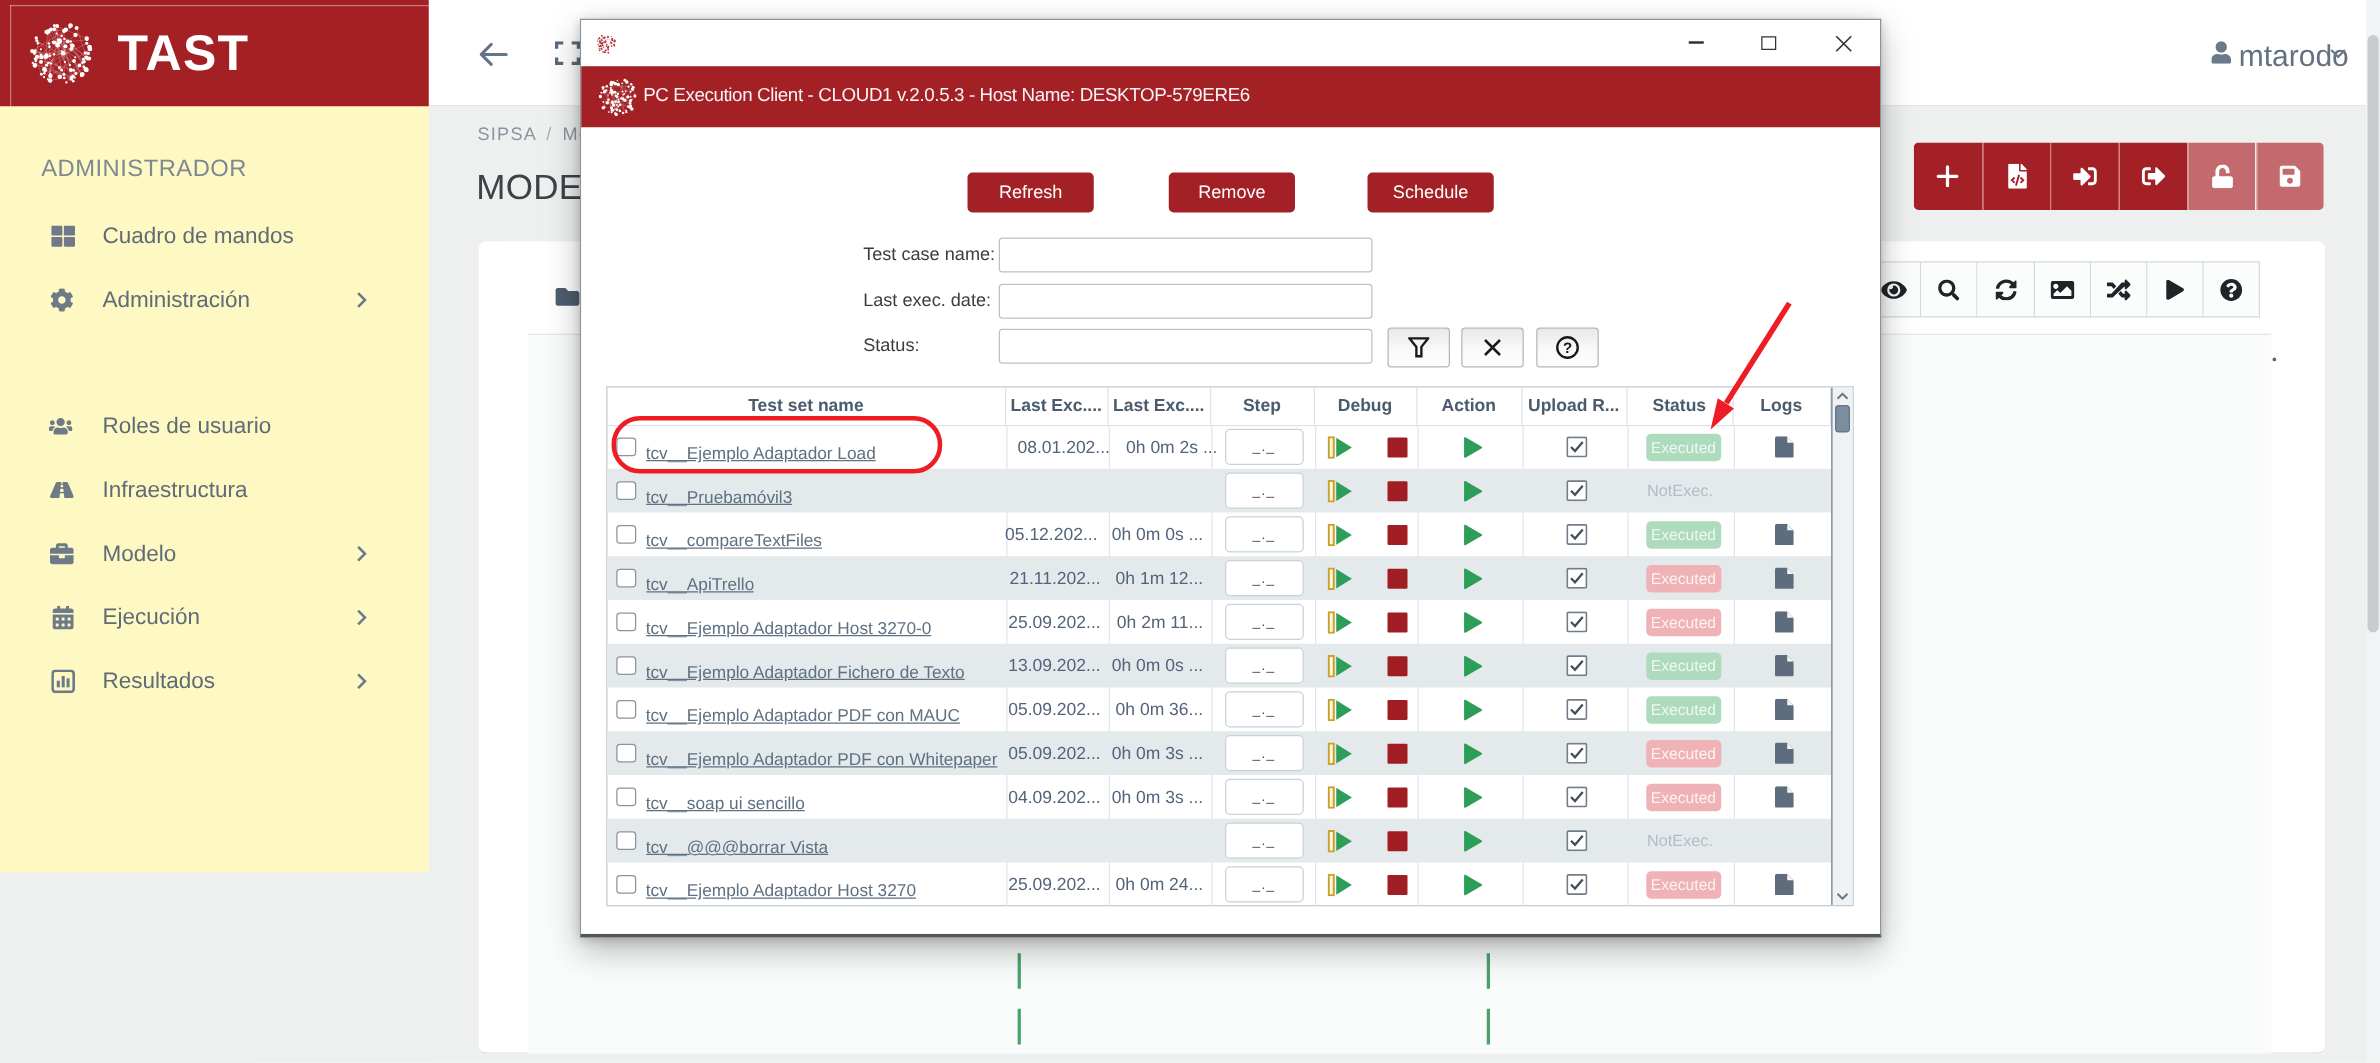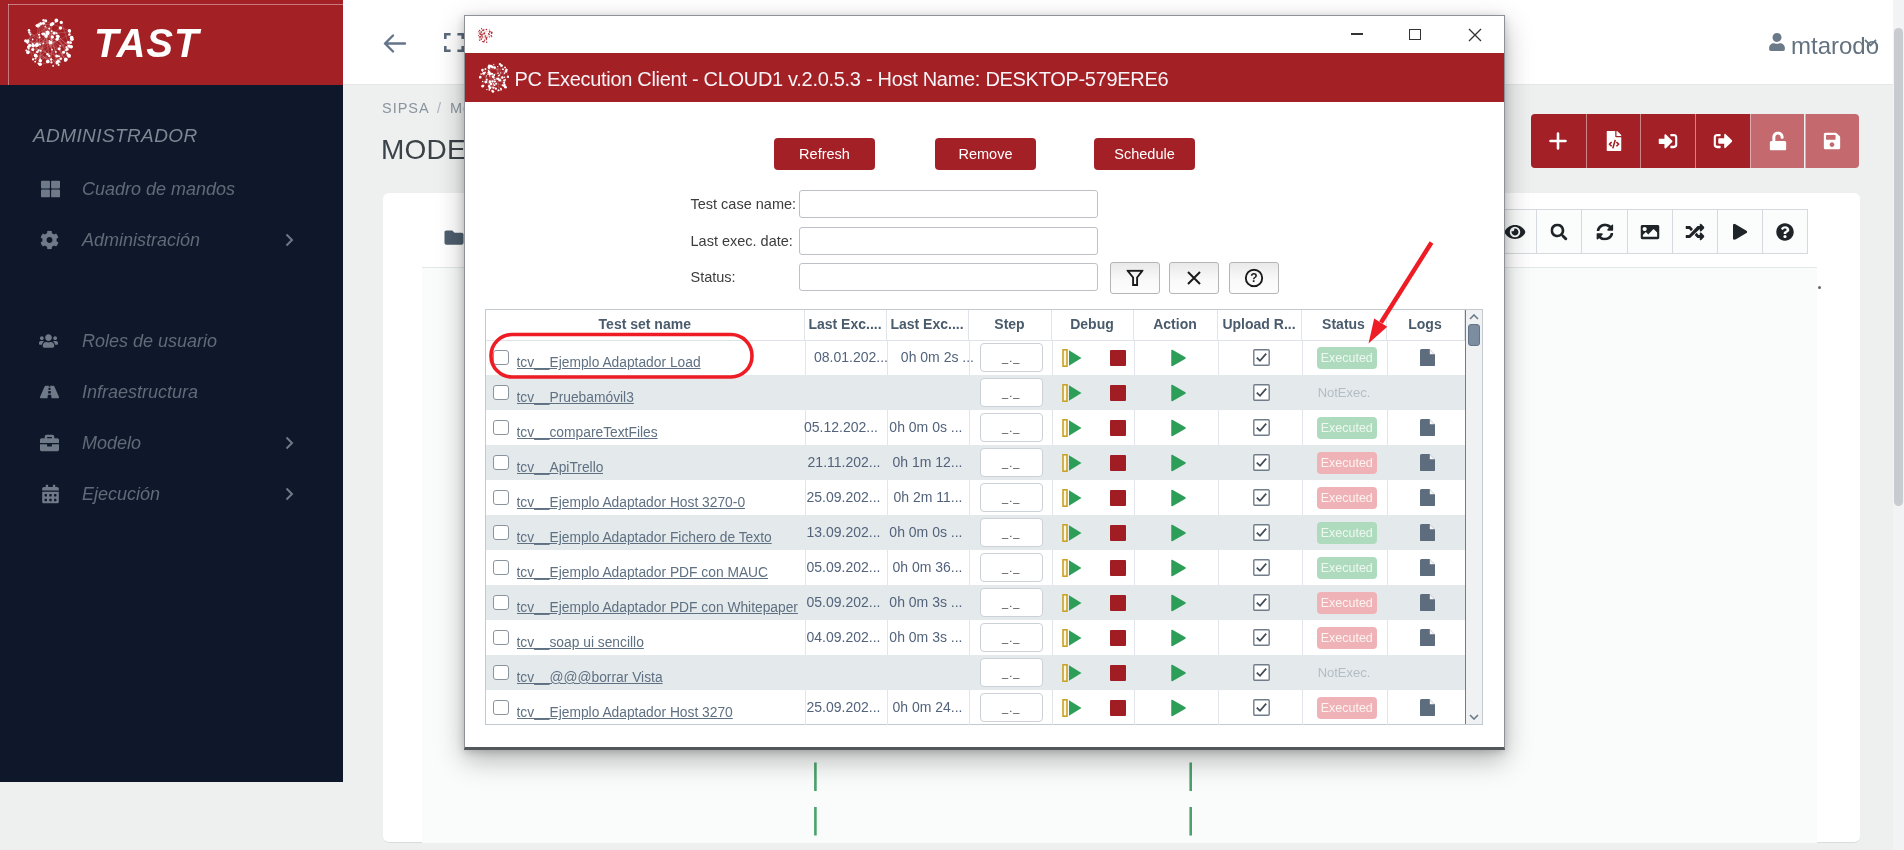--- a/index.html
+++ b/index.html
@@ -1,20 +1,20 @@
 <!DOCTYPE html>
 <html lang="es"><head>
 <meta charset="UTF-8">
 <title>TAST</title>
 <style>
 * { margin:0; padding:0; box-sizing:border-box; }
 html,body { width:1904px; height:850px; overflow:hidden; font-family:"Liberation Sans",sans-serif; background:#eef0f0; }
 #page { position:relative; width:1904px; height:850px; }
 
-#sidebar { position:absolute; left:0; top:0; width:343px; height:782px; background:#0f172a; z-index:1;font-style:italic; }
+#sidebar { position:absolute; left:0; top:0; width:343px; height:698px; background:#fef9c3; z-index:1; }
 #brand { position:absolute; left:0; top:0; width:343px; height:85px; background:#a32025; }
 #brand .inset-t { position:absolute; left:8px; top:4px; width:335px; height:1px; background:rgba(255,255,255,.4); }
 #brand .inset-l { position:absolute; left:8px; top:4px; width:1px; height:81px; background:rgba(255,255,255,.4); }
 #brand .tast { position:absolute; left:94px; top:21px; font-size:40px; font-weight:bold; color:#fff; letter-spacing:1px; }
 .admin-label { position:absolute; left:33px; top:125px; font-size:19px; color:#7e8893; letter-spacing:.4px; }
 .mitem { position:absolute; left:0; width:343px; height:50px; }
 .mitem .micon { position:absolute; left:40px; top:50%; transform:translateY(-50%); width:19px; height:19px; }
 .mitem .mtext { position:absolute; left:82px; top:50%; transform:translateY(-50%); font-size:18px; color:#5f6b77; }
 .mitem .chev { position:absolute; left:285px; top:50%; transform:translateY(-50%); }
 
@@ -37,21 +37,21 @@
 #itools .ib:first-child { border-left:1px solid #d4dade; }
 #itools .ib svg { position:absolute; left:50%; top:50%; transform:translate(-50%,-50%); }
 
 #pgsb { position:absolute; right:0; top:0; width:11.5px; height:850px; background:#f1f3f4; z-index:60; }
 #pgsb .th { position:absolute; left:1.5px; top:28px; width:8.5px; height:478px; background:#c8ccd0; border-radius:5px; }
 
 #modal { position:absolute; left:463.5px; top:15px; width:1041px; height:735px; background:#fff; z-index:20;
   border:1px solid #8e9297; border-bottom:3px solid #53575c; box-shadow:0 10px 26px rgba(0,0,0,.28), 0 2px 8px rgba(0,0,0,.18); }
 #mtitle { position:absolute; left:0; top:0; width:100%; height:37px; background:#fff; }
 #mred { position:absolute; left:0; top:37px; width:100%; height:49px; background:#a32025; }
-#mred .ttl { position:absolute; left:50px; top:14.5px; font-size:20px; letter-spacing:-0.3px; color:#f7f3f7; }
+#mred .ttl { position:absolute; left:50px; top:14.5px; font-size:15px; letter-spacing:-0.3px; color:#f7f3f7; }
 #mbody { position:absolute; left:0; top:86px; width:100%; height:645px; background:#fff; }
 .mbtn { position:absolute; top:36px; width:101px; height:32px; background:#a32026; border-radius:4px; color:#fff; font-size:14.5px; text-align:center; line-height:32px; }
 .flabel { position:absolute; left:226px; font-size:14.5px; color:#3c3c3c; }
 .finput { position:absolute; left:334px; width:299px; height:28px; background:#fff; border:1px solid #bdc1c6; border-radius:3px; }
 .wbtn { position:absolute; width:50px; height:32.5px; top:159.5px; border:1px solid #b5b5b5; border-radius:3px; background:linear-gradient(#e9e9e9,#f9f9f9 55%,#fdfdfd); }
 .wbtn svg { position:absolute; left:50%; top:50%; transform:translate(-50%,-50%); }
 
 #tbl { position:absolute; left:20.5px; top:207px; width:997.5px; height:415.5px; border:1px solid #c2c9cf; background:#fff; }
 .hrow { position:absolute; left:0; top:0; height:30px; font-weight:bold; font-size:14.5px; color:#4a5b6c; }
 .hcell { position:absolute; top:0; height:30px; line-height:29px; font-size:14px; text-align:center; border-right:1px solid #e0e4e8; }
@@ -391,20 +391,34 @@
     </div>
     <div class="mitem" style="top:469px">
       <svg class="micon" width="17" height="19.4" viewBox="0 0 448 512" style="position:absolute;left:41.0px;top:50%;transform:translateY(-50%)">
           <path fill="#6e7a87" d="M0 464c0 26.5 21.5 48 48 48h352c26.5 0 48-21.5 48-48V192H0v272zm320-196c0-6.6 5.4-12 12-12h40c6.6 0 12 5.4 12 12v40c0 6.6-5.4 12-12 12h-40c-6.6 0-12-5.4-12-12v-40zm0 128c0-6.6 5.4-12 12-12h40c6.6 0 12 5.4 12 12v40c0 6.6-5.4 12-12 12h-40c-6.6 0-12-5.4-12-12v-40zM192 268c0-6.6 5.4-12 12-12h40c6.6 0 12 5.4 12 12v40c0 6.6-5.4 12-12 12h-40c-6.6 0-12-5.4-12-12v-40zm0 128c0-6.6 5.4-12 12-12h40c6.6 0 12 5.4 12 12v40c0 6.6-5.4 12-12 12h-40c-6.6 0-12-5.4-12-12v-40zM64 268c0-6.6 5.4-12 12-12h40c6.6 0 12 5.4 12 12v40c0 6.6-5.4 12-12 12H76c-6.6 0-12-5.4-12-12v-40zm0 128c0-6.6 5.4-12 12-12h40c6.6 0 12 5.4 12 12v40c0 6.6-5.4 12-12 12H76c-6.6 0-12-5.4-12-12v-40zM400 64h-48V16c0-8.8-7.2-16-16-16h-32c-8.8 0-16 7.2-16 16v48H160V16c0-8.8-7.2-16-16-16h-32c-8.8 0-16 7.2-16 16v48H48C21.5 64 0 85.5 0 112v48h448v-48c0-26.5-21.5-48-48-48z"></path>
         </svg>
       <div class="mtext">Ejecución</div>
       <svg class="chev" width="9" height="14" viewBox="0 0 9 14">
           <path d="M1.5 1.5 7 7l-5.5 5.5" fill="none" stroke="#6e7a87" stroke-width="2"></path>
         </svg>
     </div>
+    <div class="mitem" style="top:520px">
+      <svg class="micon" width="18" height="18" viewBox="0 0 18 18" style="position:absolute;left:40.5px;top:50%;transform:translateY(-50%)">
+          <rect x="1" y="1" width="16" height="16" rx="2.2" fill="none" stroke="#6e7a87" stroke-width="2"></rect>
+          <g fill="#6e7a87">
+            <rect x="4.2" y="8.6" width="2.3" height="5"></rect>
+            <rect x="7.9" y="5" width="2.3" height="8.6"></rect>
+            <rect x="11.6" y="6.8" width="2.3" height="6.8"></rect>
+          </g>
+        </svg>
+      <div class="mtext">Resultados</div>
+      <svg class="chev" width="9" height="14" viewBox="0 0 9 14">
+          <path d="M1.5 1.5 7 7l-5.5 5.5" fill="none" stroke="#6e7a87" stroke-width="2"></path>
+        </svg>
+    </div>
   </div>
   <div id="modal">
     <div id="mtitle">
       <svg width="16" height="16" style="position:absolute;left:12px;top:10.5px" viewBox="0 0 16 16">
           <line x1="14.7" y1="9.7" x2="3.0" y2="6.3" stroke="#b23038" stroke-width="0.13" opacity="0.4"></line>
           <line x1="14.3" y1="8.8" x2="3.9" y2="5.0" stroke="#b23038" stroke-width="0.13" opacity="0.4"></line>
           <line x1="12.3" y1="2.2" x2="3.5" y2="9.7" stroke="#b23038" stroke-width="0.13" opacity="0.4"></line>
           <line x1="2.5" y1="5.2" x2="12.6" y2="4.0" stroke="#b23038" stroke-width="0.13" opacity="0.4"></line>
           <line x1="4.9" y1="7.6" x2="6.8" y2="3.0" stroke="#b23038" stroke-width="0.13" opacity="0.4"></line>
           <line x1="12.9" y1="4.4" x2="1.7" y2="4.2" stroke="#b23038" stroke-width="0.13" opacity="0.4"></line>

